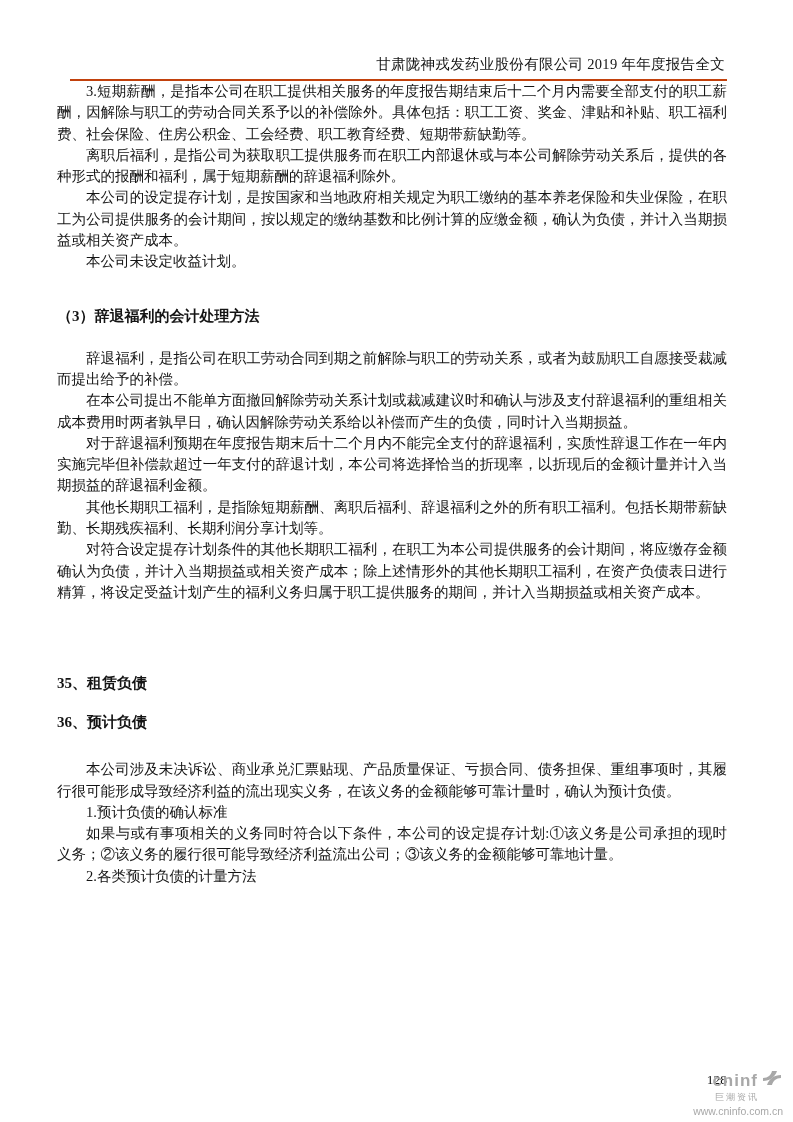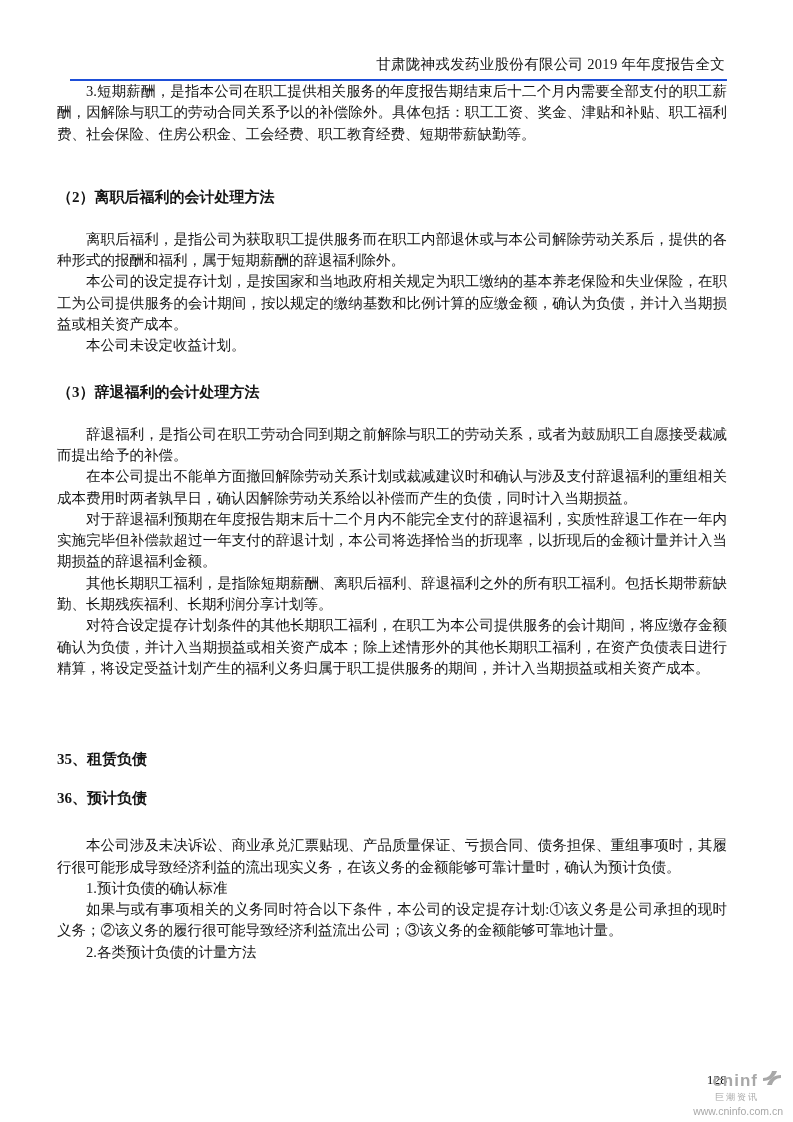--- a/index.html
+++ b/index.html
@@ -9,37 +9,37 @@
     height: 1122px;
     background: #ffffff;
     font-family: "Liberation Serif", "DejaVu Serif", serif;
     color: #141414;
     overflow: hidden;
     box-sizing: border-box;
   }
   .header {
     margin: 0 66px 0 70px;
     padding: 55px 2px 5px 0;
-    border-bottom: 2px solid #1d4ed8;
+    border-bottom: 2px solid #c2410c;
     text-align: right;
     font-size: 14.5px;
     letter-spacing: 0.3px;
     white-space: nowrap;
   }
   .content {
     margin: 0 66px 0 57px;
     font-size: 14.5px;
     line-height: 21.3px;
     text-align: justify;
   }
   p.body-p { margin: 0; text-indent: 2em; }
   .intro-first { margin-top: 16px; }
   .sec-h { font-weight: bold; font-size: 15px; line-height: 18px; text-align: left; }
   .h-2 { margin: 43px 0 23px 0; }
-  .h-3 { margin: 26px 0 23px 0; }
+  .h-3 { margin: 34px 0 23px 0; }
   .h-4 { margin: 25px 0 22px 0; }
   .h-35 { margin: 71px 0 0 0; }
   .h-36 { margin: 21px 0 28px 0; }
   .pageno {
     position: absolute;
     top: 1072px;
     right: 66px;
     font-size: 13.5px;
   }
   .cninfo {
@@ -83,21 +83,20 @@
 <div class="page">
 
   <div class="header">
     <span>甘肃陇神戎发药业股份有限公司 2019 年年度报告全文</span>
   </div>
 
   <div class="content">
 
     <p class="body-p intro-first">3.短期薪酬，是指本公司在职工提供相关服务的年度报告期结束后十二个月内需要全部支付的职工薪酬，因解除与职工的劳动合同关系予以的补偿除外。具体包括：职工工资、奖金、津贴和补贴、职工福利费、社会保险、住房公积金、工会经费、职工教育经费、短期带薪缺勤等。</p>
 
-    <div class="sec-h h-2">（2）离职后福利的会计处理方法</div>
     <p class="body-p">离职后福利，是指公司为获取职工提供服务而在职工内部退休或与本公司解除劳动关系后，提供的各种形式的报酬和福利，属于短期薪酬的辞退福利除外。</p>
     <p class="body-p">本公司的设定提存计划，是按国家和当地政府相关规定为职工缴纳的基本养老保险和失业保险，在职工为公司提供服务的会计期间，按以规定的缴纳基数和比例计算的应缴金额，确认为负债，并计入当期损益或相关资产成本。</p>
     <p class="body-p">本公司未设定收益计划。</p>
 
     <div class="sec-h h-3">（3）辞退福利的会计处理方法</div>
     <p class="body-p">辞退福利，是指公司在职工劳动合同到期之前解除与职工的劳动关系，或者为鼓励职工自愿接受裁减而提出给予的补偿。</p>
     <p class="body-p">在本公司提出不能单方面撤回解除劳动关系计划或裁减建议时和确认与涉及支付辞退福利的重组相关成本费用时两者孰早日，确认因解除劳动关系给以补偿而产生的负债，同时计入当期损益。</p>
     <p class="body-p">对于辞退福利预期在年度报告期末后十二个月内不能完全支付的辞退福利，实质性辞退工作在一年内实施完毕但补偿款超过一年支付的辞退计划，本公司将选择恰当的折现率，以折现后的金额计量并计入当期损益的辞退福利金额。</p>
 
     <p class="body-p">其他长期职工福利，是指除短期薪酬、离职后福利、辞退福利之外的所有职工福利。包括长期带薪缺勤、长期残疾福利、长期利润分享计划等。</p>

